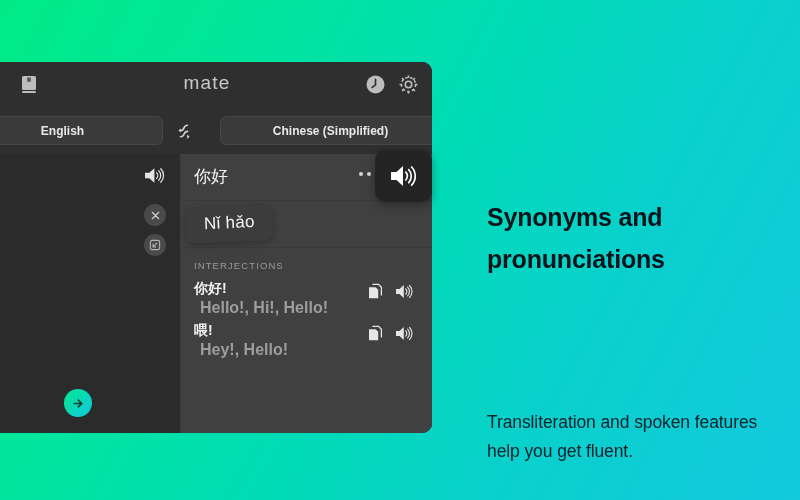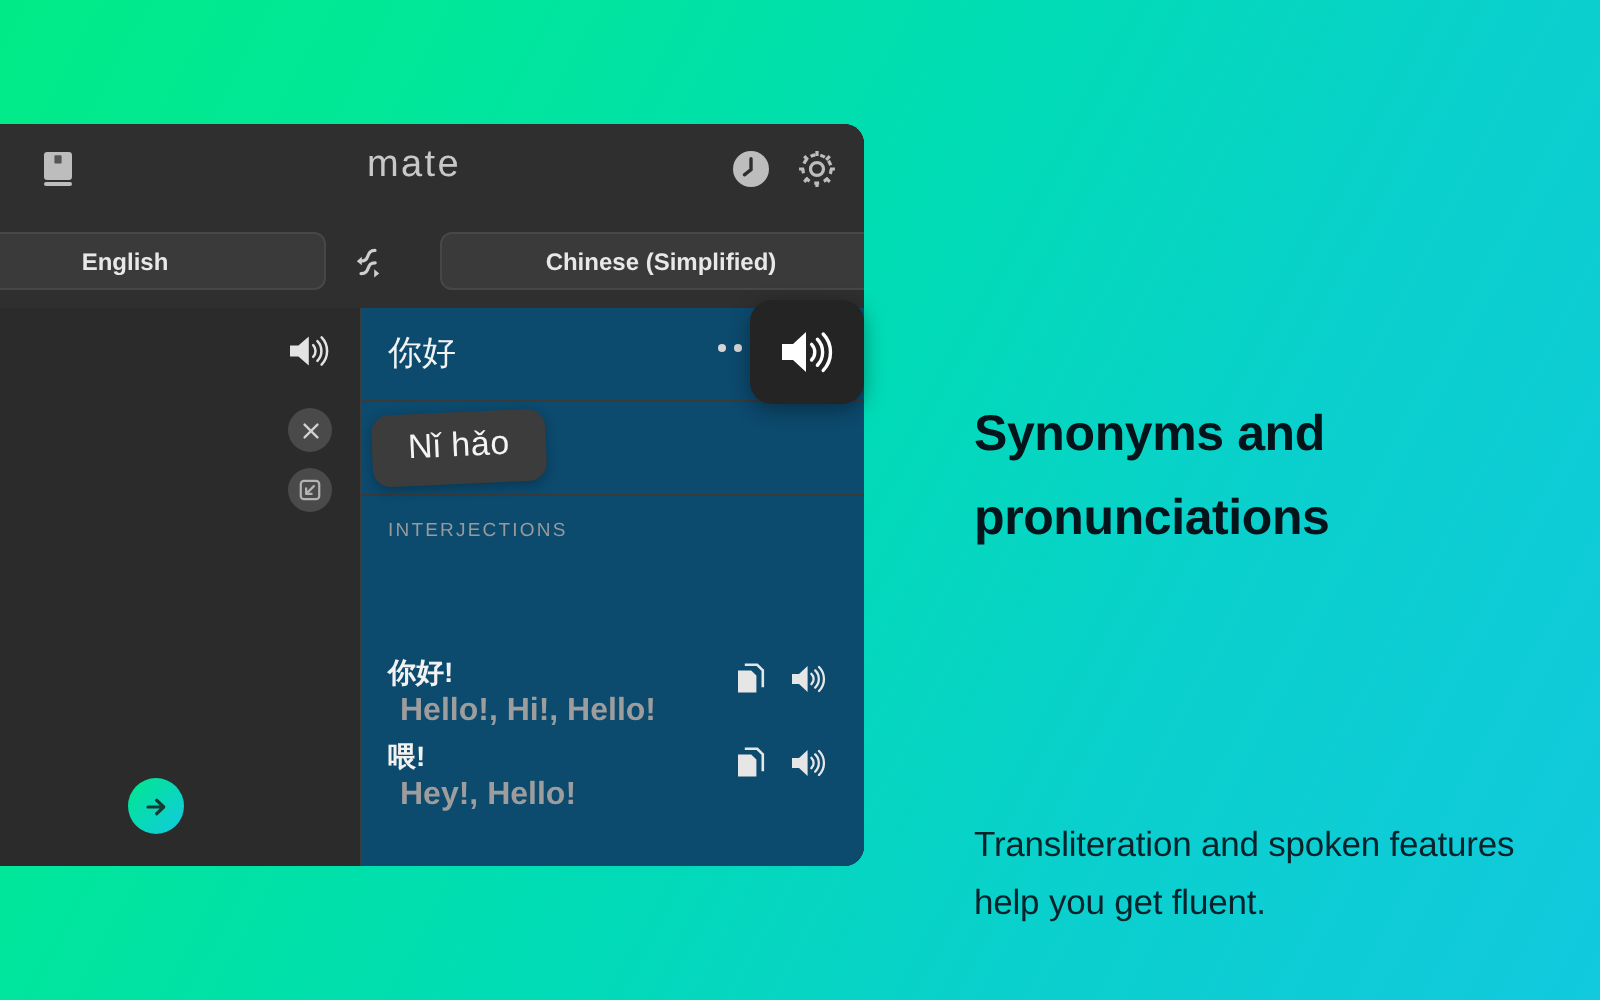--- a/index.html
+++ b/index.html
@@ -143,21 +143,21 @@
     width: 199px;
     height: 279px;
     background: #2b2b2b;
     border-right: 1px solid #3d3d3d;
     box-sizing: border-box;
   }
   .pane-right {
     position: relative;
     width: 251px;
     height: 279px;
-    background: #0c4a6e;
+    background: #404040;
   }
   .src-speaker {
     position: absolute;
     left: 162px; top: 12px;
     width: 22px; height: 19px;
   }
   .round-btn {
     position: absolute;
     left: 162px;
     width: 22px; height: 22px;
@@ -243,21 +243,20 @@
     font-size: 9.5px;
     font-weight: 400;
     letter-spacing: 1.1px;
     color: #9a9a9a;
   }
   .syn-row {
     position: absolute;
     left: 0;
     width: 251px;
     height: 42px;
-    margin-top: 48px;
   }
   .syn-word {
     position: absolute;
     left: 13px; top: 0;
     font-size: 14px;
     font-weight: 700;
     color: #f2f2f2;
   }
   .syn-gloss {
     position: absolute;

